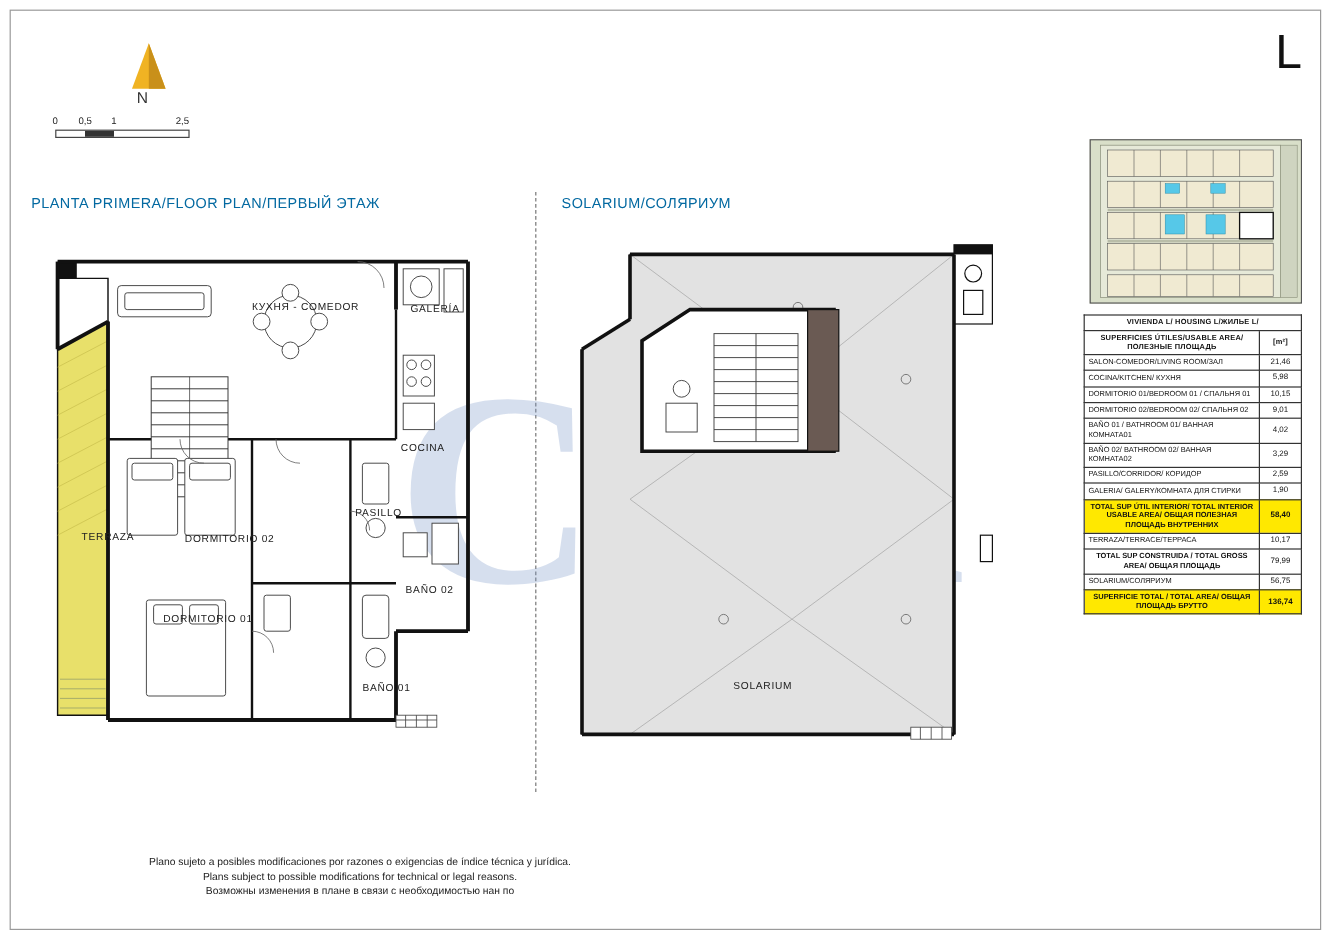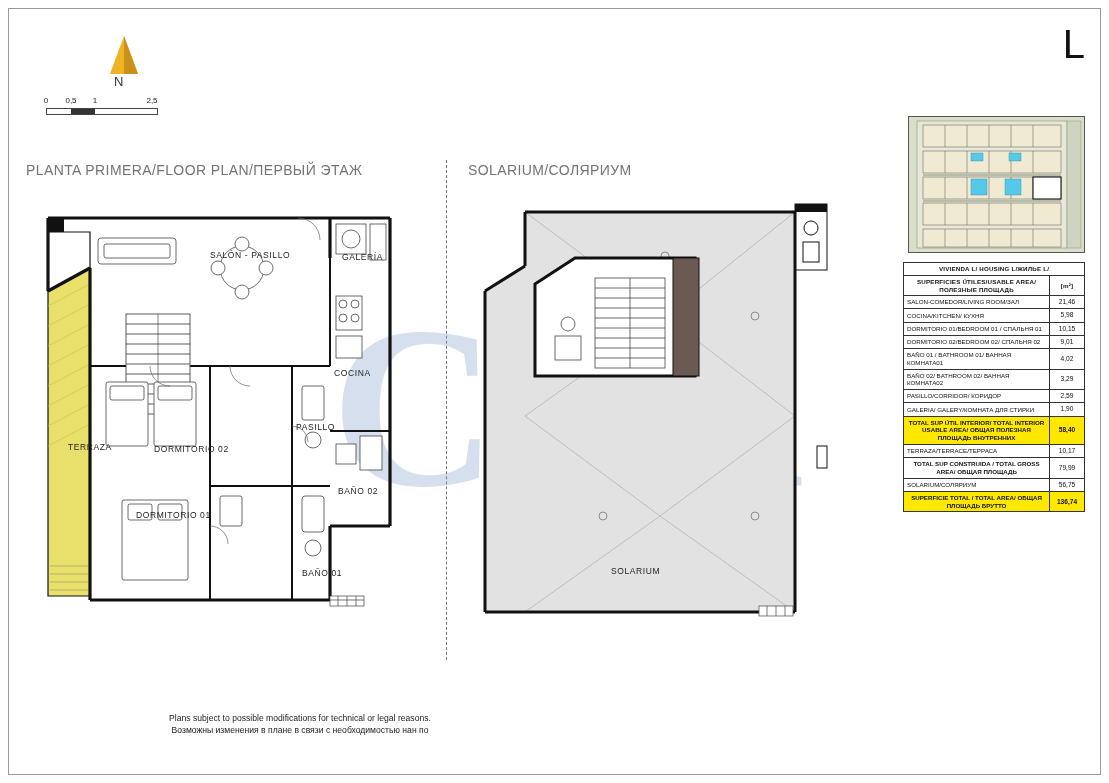--- a/index.html
+++ b/index.html
@@ -80,23 +80,23 @@
     position: absolute;
     top: 0;
     font-size: 8px;
     color: #222;
     transform: translateX(-50%);
   }
 
   
   .plan-title {
     position: absolute;
-    font-size: 14px;
+    font-size: 12px;
     letter-spacing: 0.4px;
-    color: #737373;
+    color: #0369a1;
     font-family: "Liberation Sans", sans-serif;
     white-space: nowrap;
   }
   #title-floor { left: 26px; top: 162px; }
   #title-solarium { left: 468px; top: 162px; }
 
   
   .block-letter {
     position: absolute;
     right: 24px; top: 24px;
@@ -372,21 +372,21 @@
         <g stroke="#444" stroke-width="0.7" fill="#fff">
           <rect x="300" y="400" width="34" height="10"></rect>
           <line x1="300" y1="404" x2="334" y2="404"></line>
           <line x1="308" y1="400" x2="308" y2="410"></line>
           <line x1="317" y1="400" x2="317" y2="410"></line>
           <line x1="326" y1="400" x2="326" y2="410"></line>
         </g>
       </g>
     </svg>
 
-    <div class="room-label" style="left:180px; top:54px;">SALÓN - PASILLO</div>
+    <div class="room-label" style="left:180px; top:54px;">КУХНЯ - COMEDOR</div>
     <div class="room-label" style="left:312px; top:56px;">GALERÍA</div>
     <div class="room-label" style="left:304px; top:172px;">COCINA</div>
     <div class="room-label" style="left:266px; top:226px;">PASILLO</div>
     <div class="room-label" style="left:38px; top:246px;">TERRAZA</div>
     <div class="room-label" style="left:106px; top:248px;margin-left:18px;">DORMITORIO 02</div>
     <div class="room-label" style="left:106px; top:314px;">DORMITORIO 01</div>
     <div class="room-label" style="left:308px; top:290px;">BAÑO 02</div>
     <div class="room-label" style="left:272px; top:372px;">BAÑO 01</div>
   </div>
 
@@ -584,16 +584,17 @@
         <td class="val">56,75</td>
       </tr>
       <tr class="hl">
         <td class="name">SUPERFICIE TOTAL / TOTAL AREA/ ОБЩАЯ ПЛОЩАДЬ БРУТТО</td>
         <td class="val">136,74</td>
       </tr>
     </tbody>
   </table>
 
   <div class="footer">
+    <div>Plano sujeto a posibles modificaciones por razones o exigencias de índice técnica y jurídica.</div>
     <div>Plans subject to possible modifications for technical or legal reasons.</div>
     <div>Возможны изменения  в плане в связи с  необходимостью нан по</div>
   </div>
 </div>
 
 </body></html>

